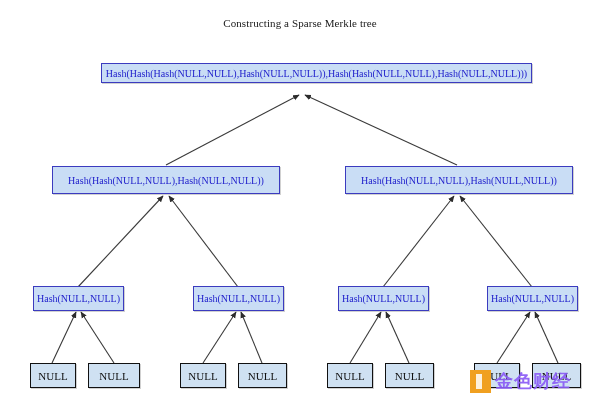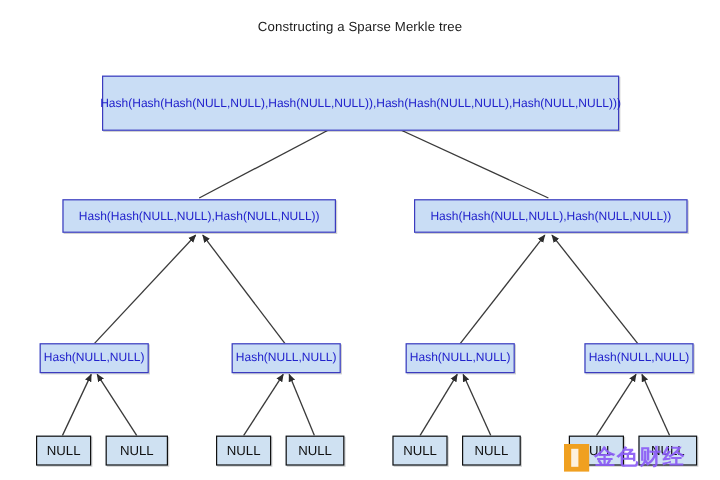--- a/index.html
+++ b/index.html
@@ -6,21 +6,21 @@
     margin: 0;
     padding: 0;
     background: #ffffff;
   }
   #canvas {
     position: relative;
     width: 600px;
     height: 400px;
     background: #ffffff;
     overflow: hidden;
-    font-family: Liberation Sans, sans-serif;
+    font-family: Liberation Serif, serif;
   }
   #title {
     position: absolute;
     left: 0;
     top: 17px;
     width: 600px;
     text-align: center;
     font-size: 11px;
     color: #1a1a1a;
     letter-spacing: 0.1px;
@@ -122,21 +122,21 @@
       <line x1="262" y1="363" x2="241" y2="312"></line>
 
       <line x1="350" y1="363" x2="381" y2="312"></line>
       <line x1="409" y1="363" x2="386" y2="312"></line>
 
       <line x1="497" y1="363" x2="530" y2="312"></line>
       <line x1="558" y1="363" x2="535" y2="312"></line>
     </g>
   </svg>
 
-  <div class="node hash-node" style="left:85px; top:63px; width:431px; height:46px;">
+  <div class="node hash-node" style="left:101px; top:63px; width:431px; height:20px;">
     <span>Hash(Hash(Hash(NULL,NULL),Hash(NULL,NULL)),Hash(Hash(NULL,NULL),Hash(NULL,NULL)))</span>
   </div>
 
   <div class="node hash-node" style="left:52px; top:166px; width:228px; height:28px;">
     <span>Hash(Hash(NULL,NULL),Hash(NULL,NULL))</span>
   </div>
   <div class="node hash-node" style="left:345px; top:166px; width:228px; height:28px;">
     <span>Hash(Hash(NULL,NULL),Hash(NULL,NULL))</span>
   </div>
 

